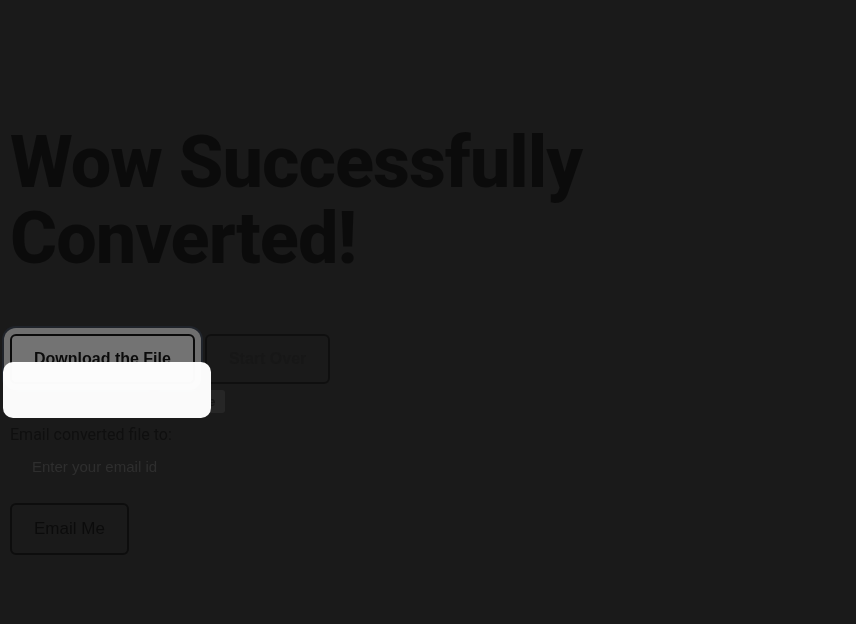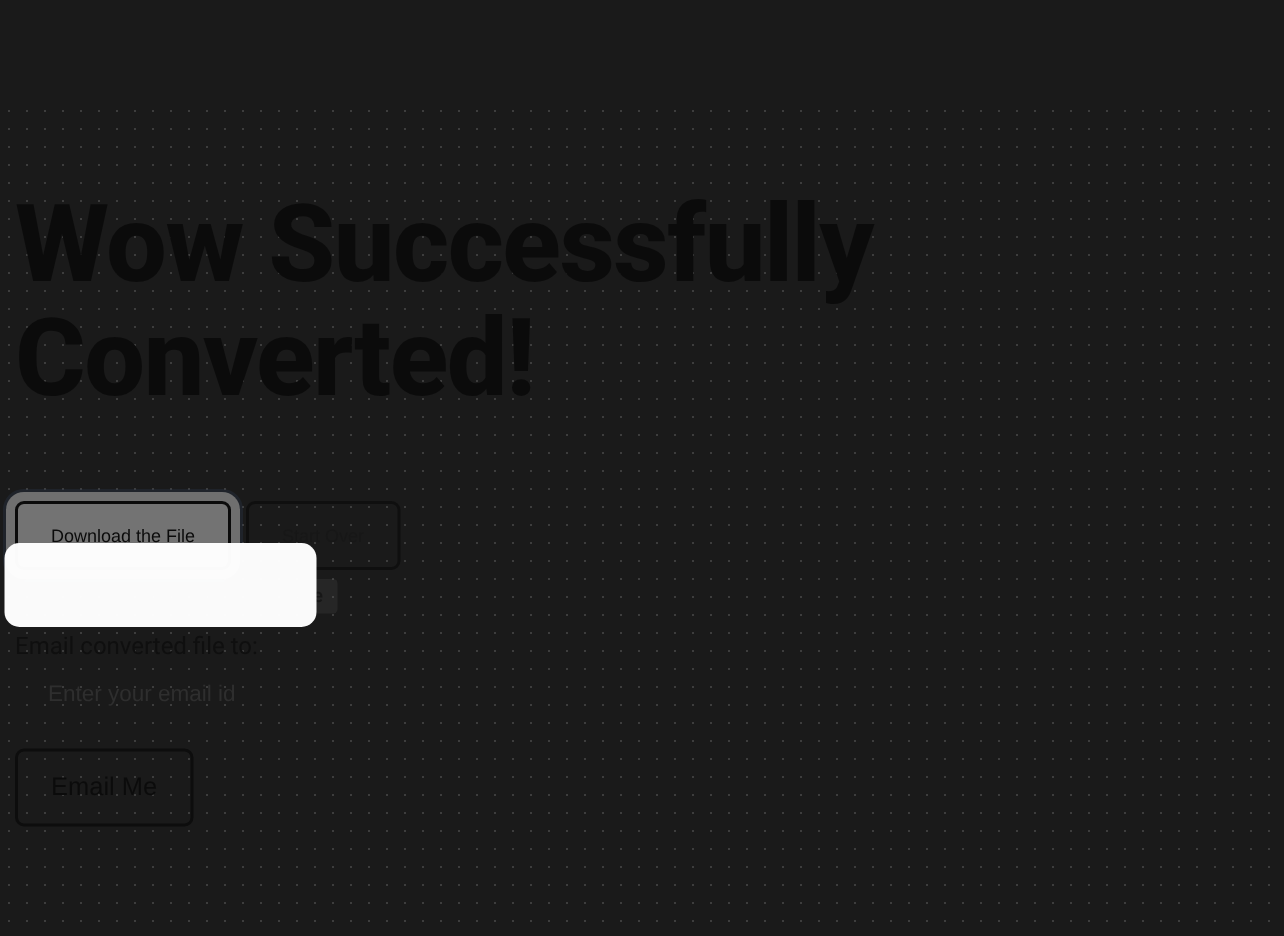--- a/index.html
+++ b/index.html
@@ -55,24 +55,24 @@
     
     .button-row {
       display: flex;
       gap: 10px;
       margin-top: 58px;
       align-items: center;
     }
     
     .btn {
       padding: 14px 22px;
-      font-size: 12px;
+      font-size: 16px;
       border-radius: 6px;
       cursor: pointer;
-      font-weight: 400;
+      font-weight: 700;
       border: 2px solid #333;
       background: transparent;
       color: #1a1a1a;
     }
     
     .btn-download {
       background: #ffffff;
       border: 2px solid #1a1a1a;
       color: #1a1a1a;
       position: relative;

